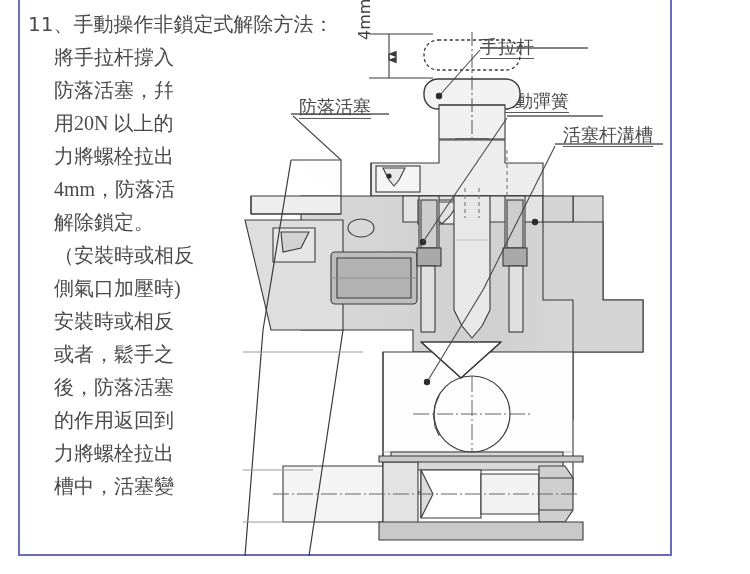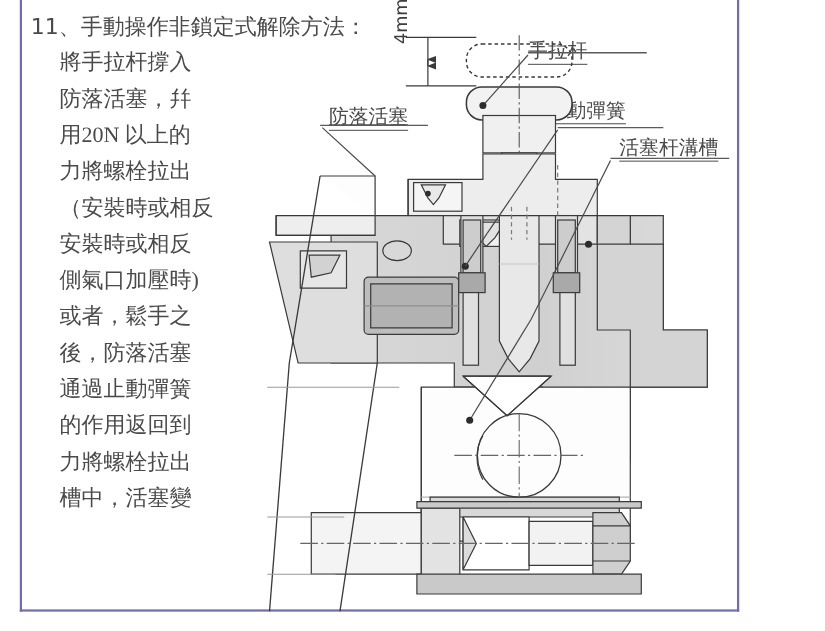--- a/index.html
+++ b/index.html
@@ -31,26 +31,27 @@
 <body>
 
 <div id="frame"></div>
 
 <div id="text-block">
   <div class="txt-line">11、手動操作非鎖定式解除方法：</div>
   <div class="txt-line indent">將手拉杆撐入</div>
   <div class="txt-line indent">防落活塞，幷</div>
   <div class="txt-line indent">用20N 以上的</div>
   <div class="txt-line indent">力將螺栓拉出</div>
+  <div class="txt-line indent">4mm，防落活</div>
+  <div class="txt-line indent">解除鎖定。</div>
   <div class="txt-line indent">（安裝時或相反</div>
+  <div class="txt-line indent">側氣口加壓時)</div>
   <div class="txt-line indent">安裝時或相反</div>
-  <div class="txt-line indent">側氣口加壓時)</div>
   <div class="txt-line indent">或者，鬆手之</div>
   <div class="txt-line indent">後，防落活塞</div>
-  <div class="txt-line indent">通過止動彈簧</div>
   <div class="txt-line indent">的作用返回到</div>
   <div class="txt-line indent">力將螺栓拉出</div>
   <div class="txt-line indent">槽中，活塞變</div>
 
 </div>
 
 <div id="dim-4mm">4mm</div>
 
 <div class="lbl" style="left:480px;top:36px;">
   <span class="lbl-ul">手拉杆</span>

